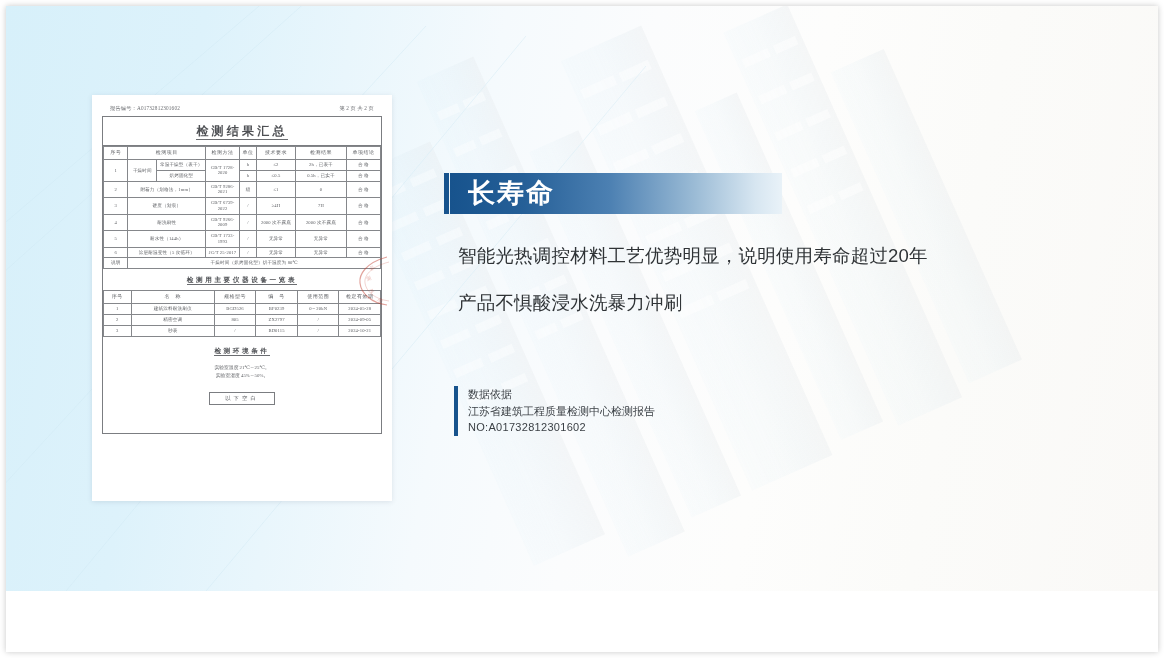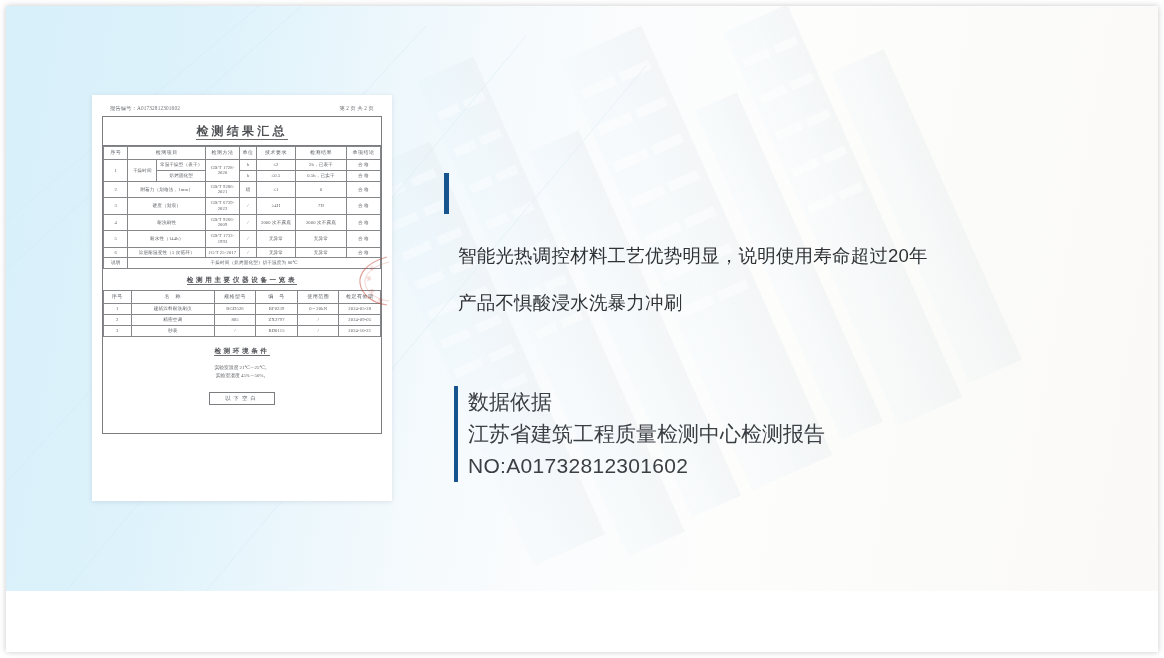--- a/index.html
+++ b/index.html
@@ -94,21 +94,21 @@
   .body-text{
     position:absolute;left:452px;top:236px;width:660px;
     color:#2f3336;font-size:18.5px;line-height:1.52;letter-spacing:.2px;
   }
   .body-text p{margin:0 0 19px 0;}
   .body-text p:last-child{margin-bottom:17px;}
 
   .source{
     position:absolute;left:448px;top:380px;width:520px;
     border-left:4px solid #17538d;padding-left:10px;
-    color:#3a3f44;font-size:21px;line-height:1.52;
+    color:#3a3f44;font-size:11px;line-height:1.52;
   }
   .source div{white-space:nowrap;}
   .source .no{letter-spacing:.3px;}
 </style>
 </head>
 <body>
 
 <div class="slide">
   <div class="slide-frame">
 
@@ -370,20 +370,23 @@
           <g fill="#c0392b" opacity=".62" font-family="'Liberation Serif',serif" font-size="5">
             <text x="15" y="16" transform="rotate(-58 15 16)">检</text>
             <text x="10" y="26" transform="rotate(-22 10 26)">测</text>
             <text x="12" y="37" transform="rotate(18 12 37)">专</text>
             <text x="20" y="45" transform="rotate(48 20 45)">用</text>
           </g>
         </svg>
       </div>
 
       <div class="banner-accent"></div>
+      <div class="banner">
+        <h1>长寿命</h1>
+      </div>
 
       <div class="body-text">
         <p>智能光热调控材料工艺优势明显，说明使用寿命超过20年</p>
         <p>产品不惧酸浸水洗暴力冲刷</p>
       </div>
 
       <div class="source">
         <div>数据依据</div>
         <div>江苏省建筑工程质量检测中心检测报告</div>
         <div class="no">NO:A01732812301602</div>

